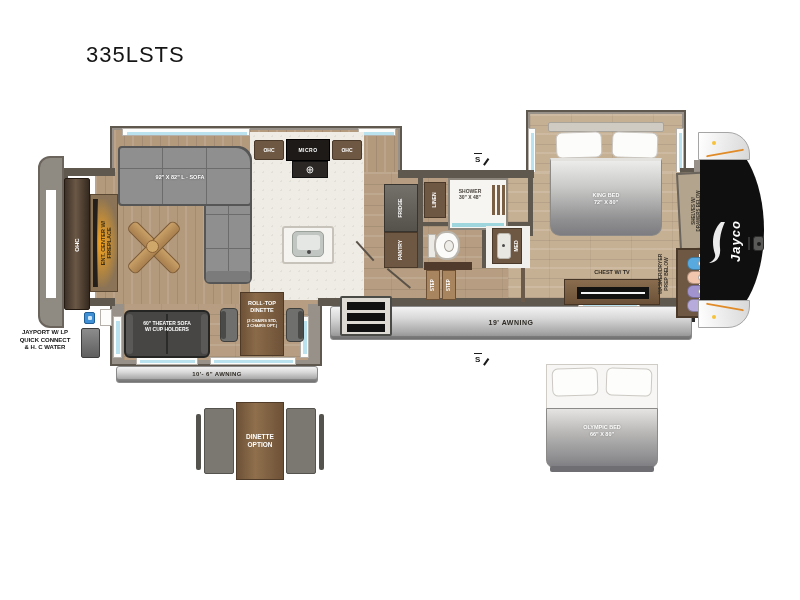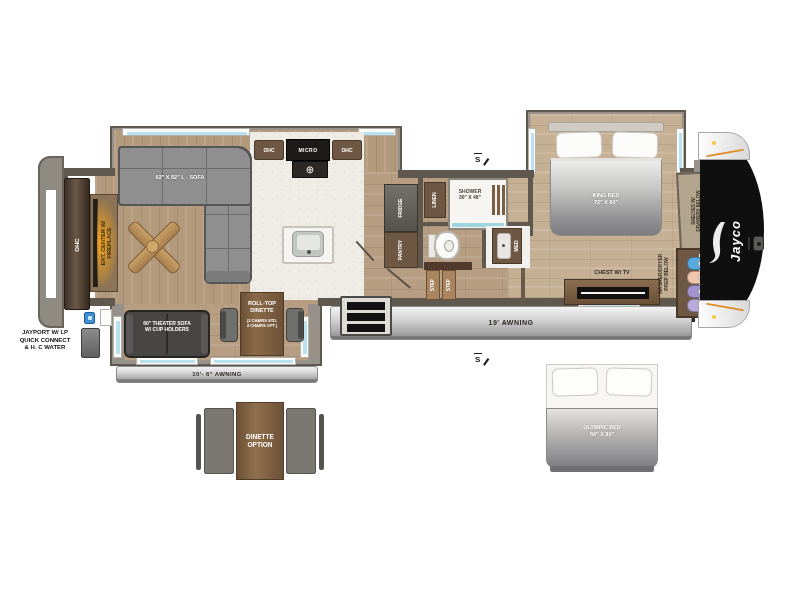--- a/index.html
+++ b/index.html
@@ -35,20 +35,21 @@
   .smark .sline{display:inline-block;font-weight:bold;font-size:8px;color:#1a1a1a;border-top:1px solid #1a1a1a;padding:1px 2px 0 1px;}
   .smark .slash{position:absolute;width:8px;height:1.5px;background:#1a1a1a;transform:rotate(-55deg);right:-2px;bottom:1px;}
   .fanblade{position:absolute;width:64px;height:11px;border-radius:5px;border:1px solid #7c5a33;
             background:linear-gradient(180deg,#c9a066,#a87f4e);}
 </style>
 </head>
 <body>
 
 <div id="canvas">
 
+  <div class="abs" style="left:86px;top:42px;font-size:22px;color:#151515;letter-spacing:1px;">335LSTS</div>
 
   <div class="abs awning" style="left:330px;top:306px;width:362px;height:34px;">
     <span class="lbl dk" style="position:static;font-size:7px;letter-spacing:.5px;">19' AWNING</span>
   </div>
   <div class="abs awning" style="left:116px;top:366px;width:202px;height:17px;">
     <span class="lbl dk" style="position:static;font-size:6px;letter-spacing:.4px;">10'- 6" AWNING</span>
   </div>
   <div class="abs" style="left:692px;top:302px;width:3px;height:20px;background:#2b2b2b;"></div>
 
   <div class="abs slidewall" style="left:110px;top:300px;width:212px;height:66px;"></div>

